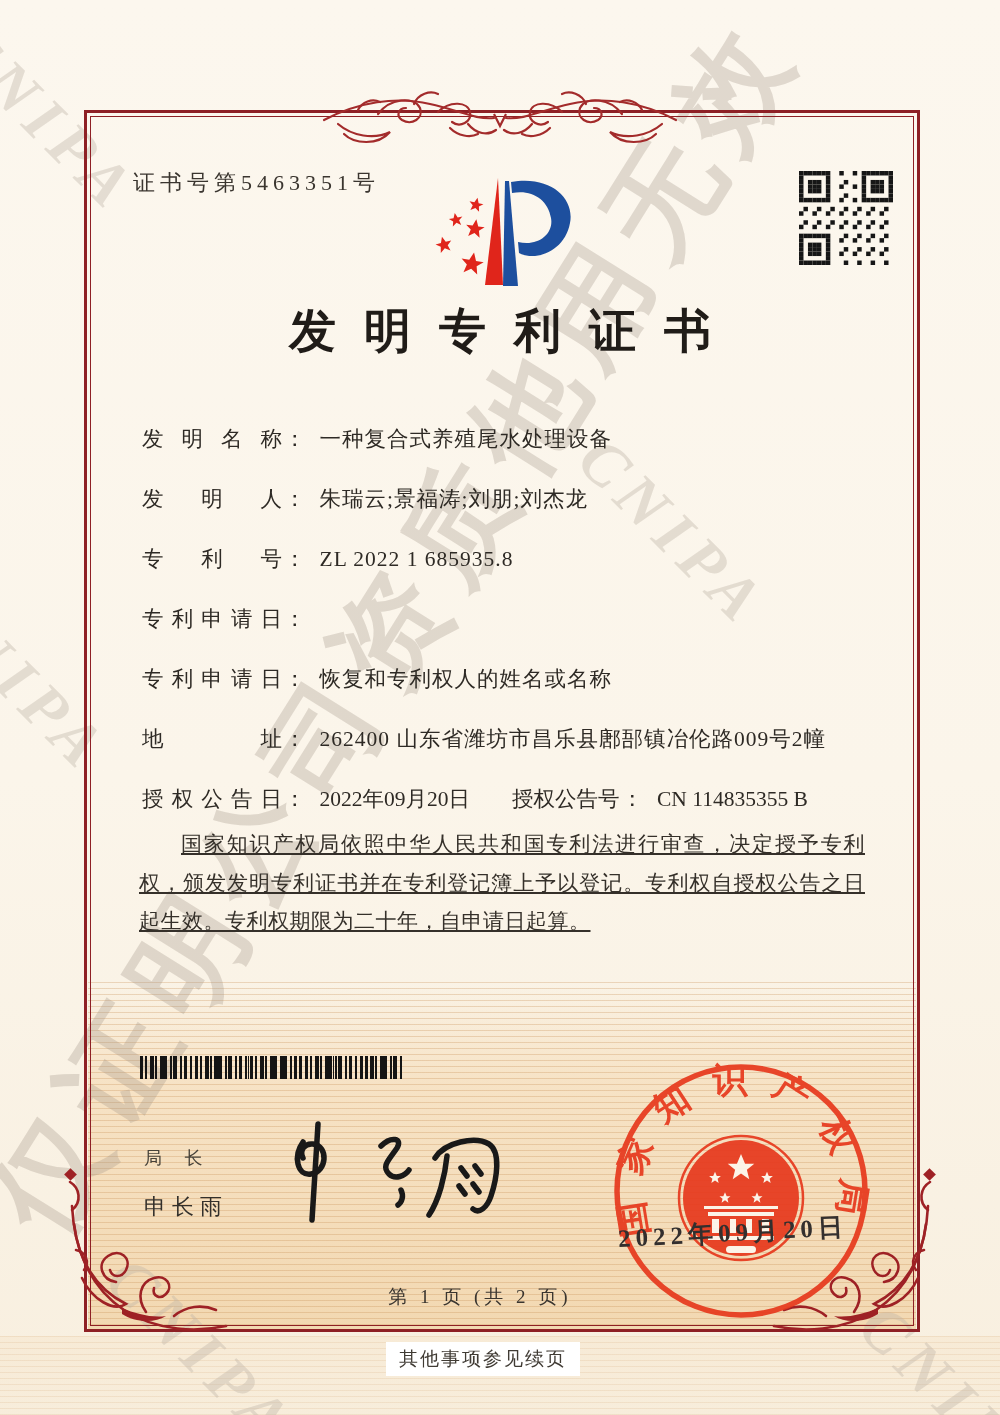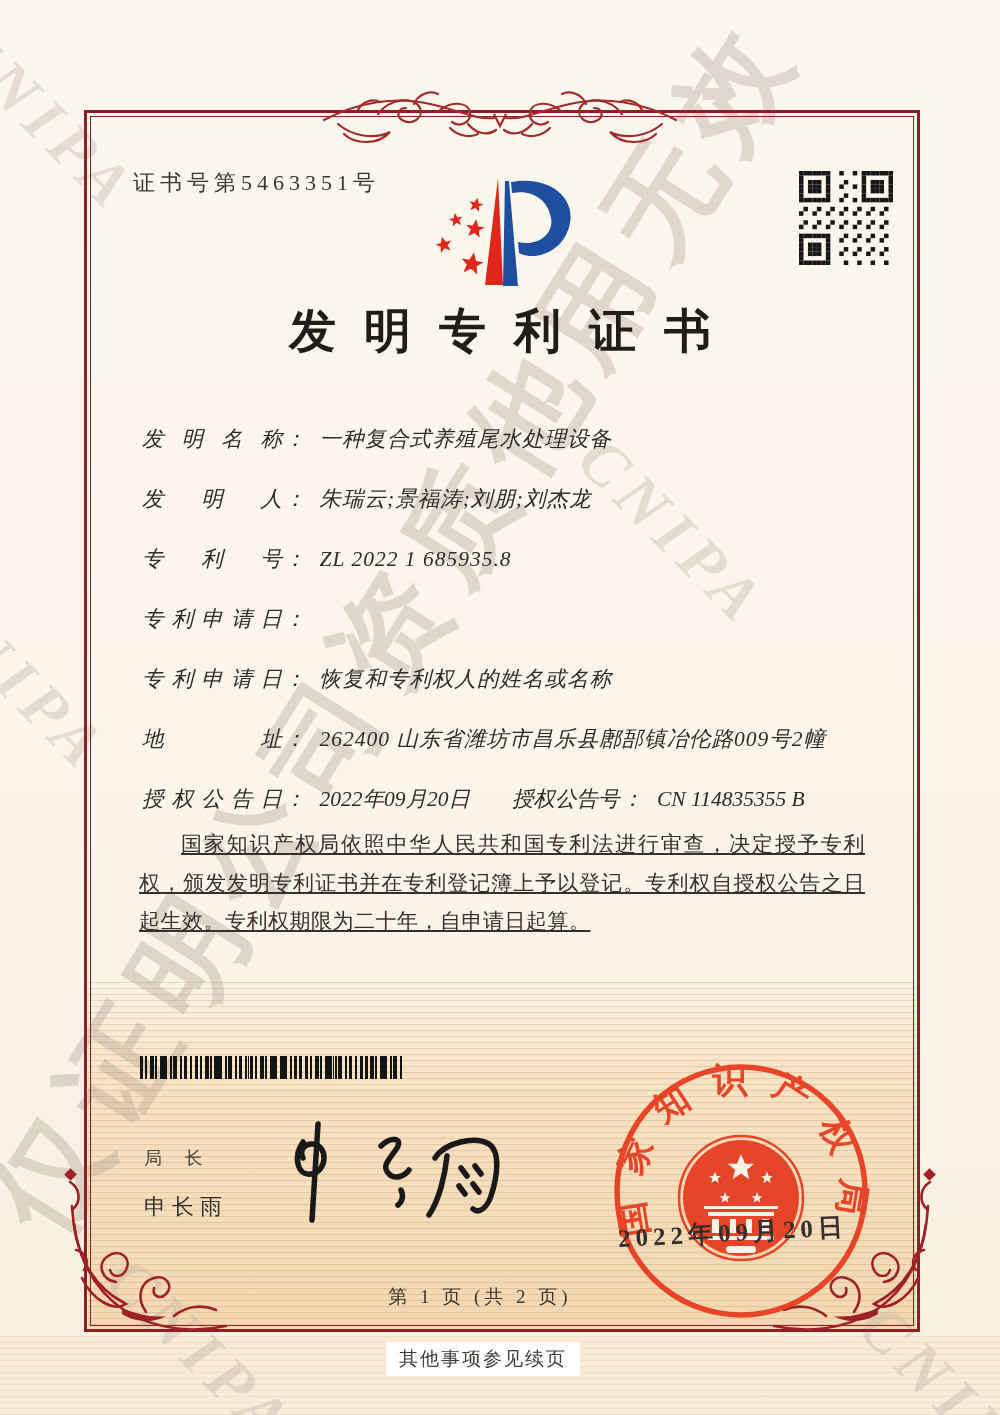--- a/index.html
+++ b/index.html
@@ -54,21 +54,21 @@
   .cert-no { position:absolute; left:133px; top:168px; font-size:22px; letter-spacing:5px; color:#3a352f; }
   .logo { position:absolute; left:432px; top:176px; width:150px; height:116px; }
   .qr { position:absolute; left:799px; top:171px; width:94px; height:94px; }
   .title {
     position:absolute; left:0; top:300px; width:1000px; text-align:center;
     font-size:47px; font-weight:700; letter-spacing:28px; padding-left:28px; color:#201c18;
   }
 
   
   .fields { position:absolute; left:142px; top:424px; width:690px; font-size:21.5px; }
-  .frow { display:flex; line-height:31px; margin-bottom:29px;font-style:italic; }
+  .frow { display:flex; line-height:31px; margin-bottom:29px; }
   .flabel { flex:none; width:140px; text-align:justify; text-align-last:justify; }
   .fcolon { flex:none; padding:0 14px 0 2px; }
   .fvalue { flex:1; letter-spacing:1px; }
   .grant2 { margin-left:42px; display:flex;justify-content:flex-end; }
 
   
   .body-text {
     position:absolute; left:139px; top:825px; width:726px;
     font-size:21px; line-height:38.5px; text-align:justify; color:#35302a; letter-spacing:0.5px;text-decoration:underline;
   }

